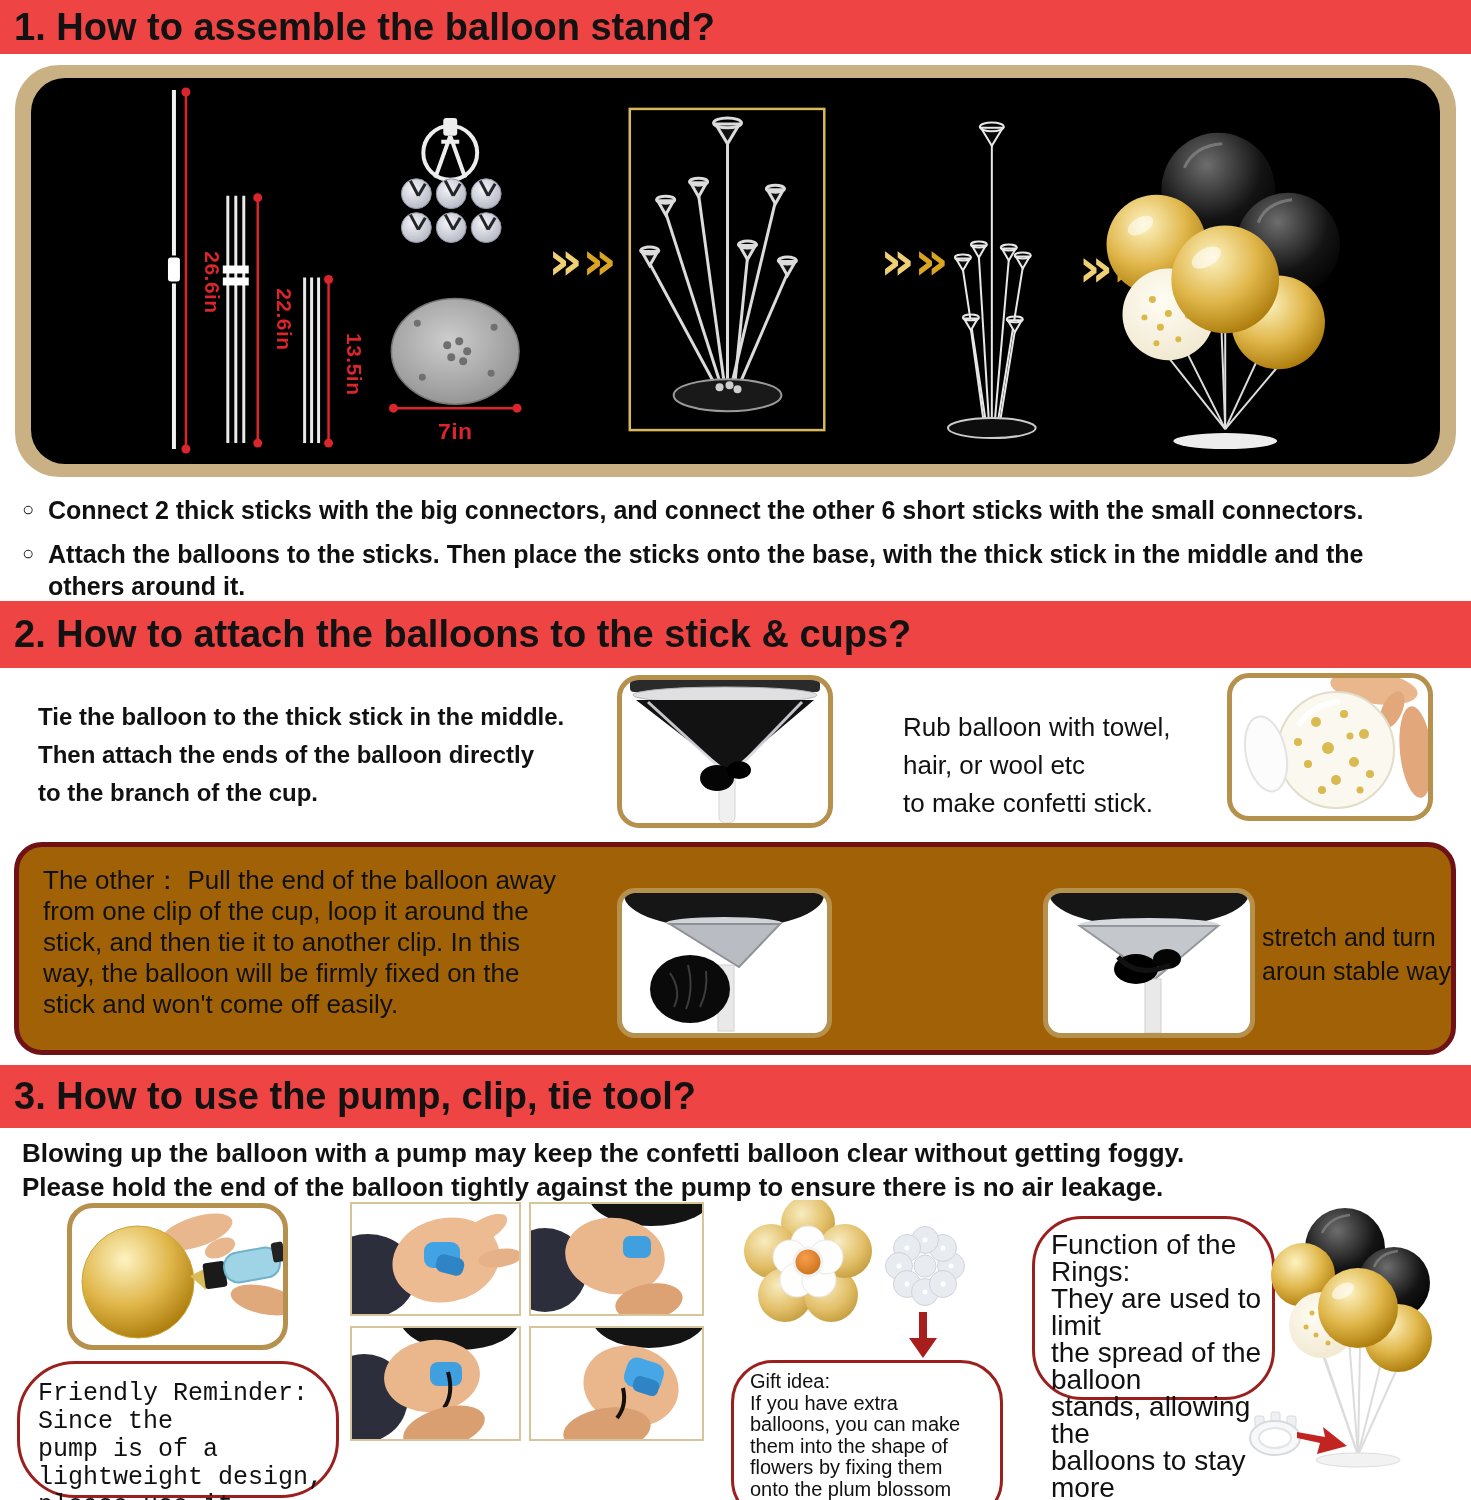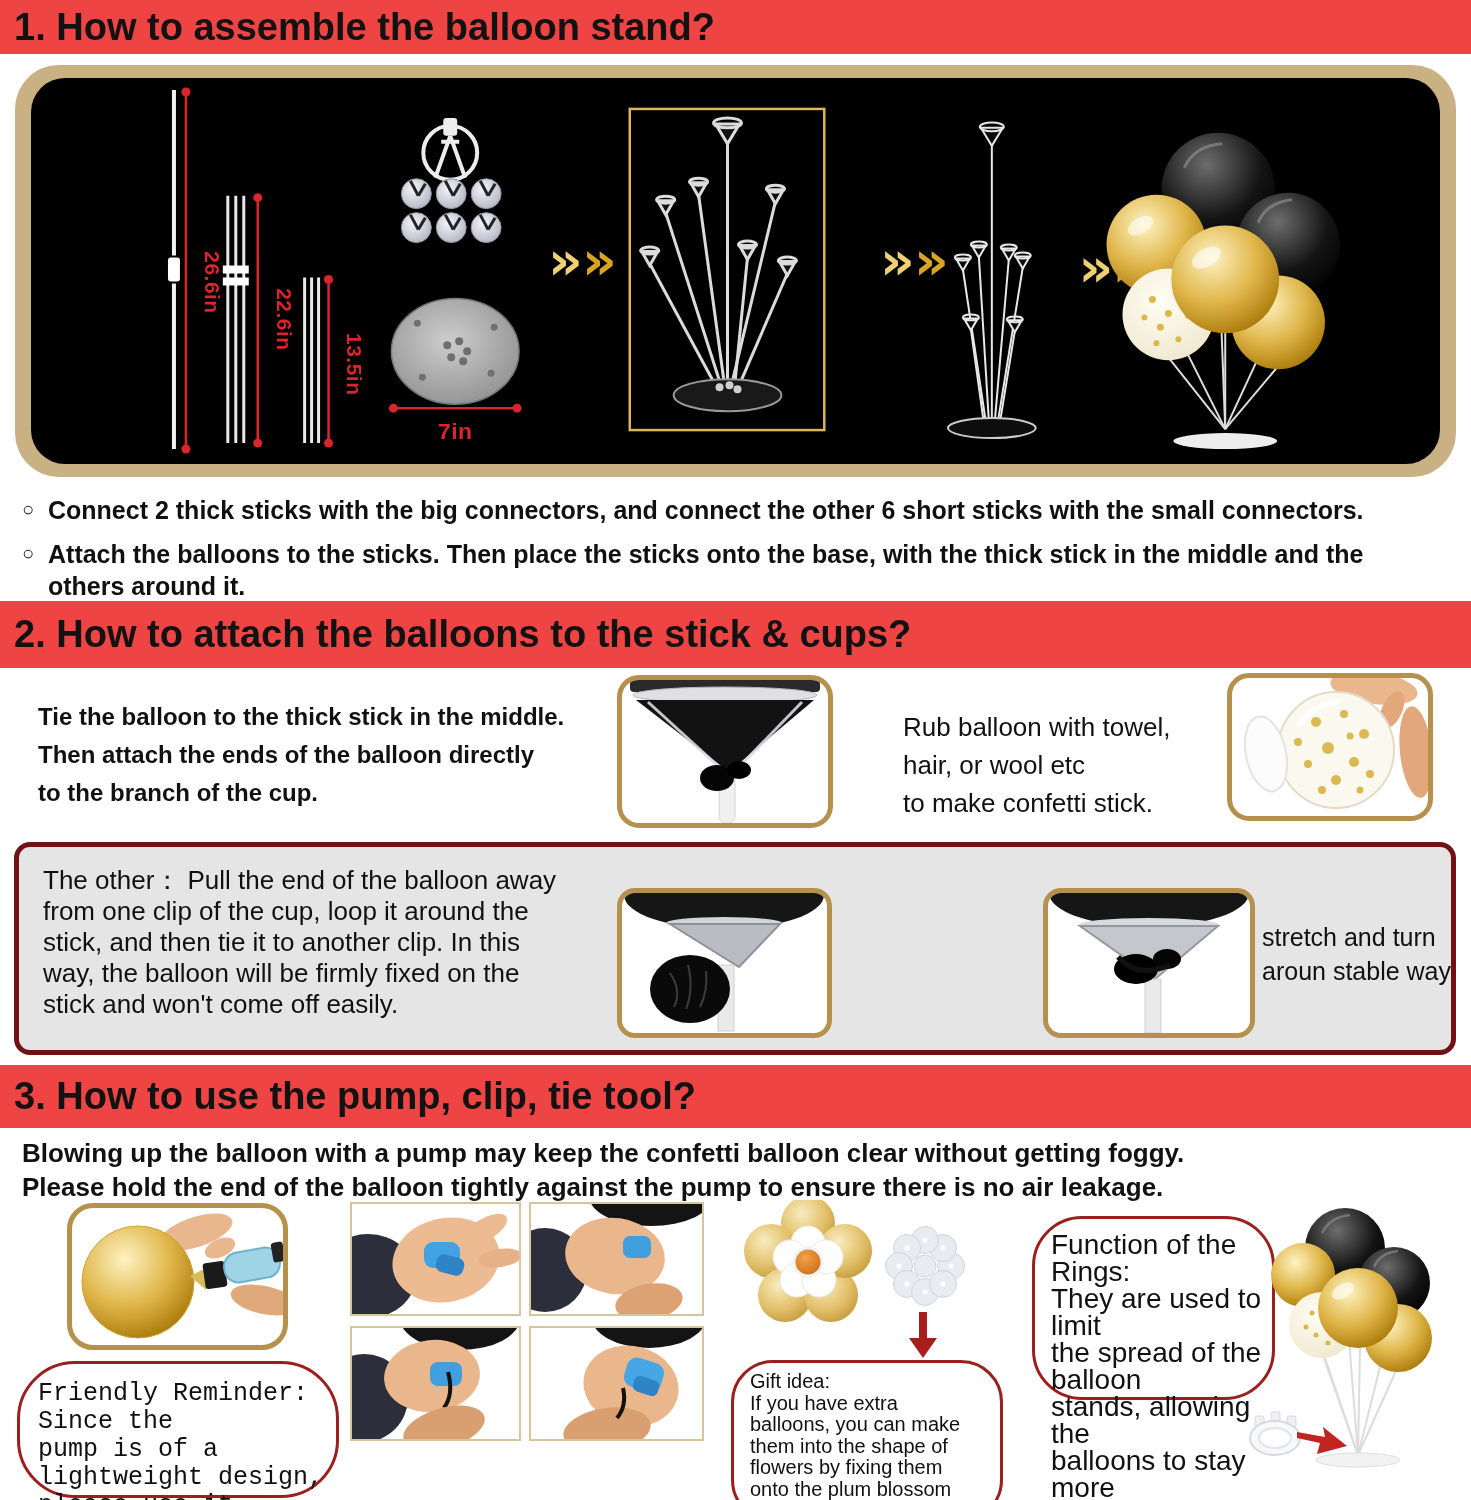--- a/index.html
+++ b/index.html
@@ -8,21 +8,21 @@
   .abs{position:absolute;}
   .pink-hdr{left:0;width:1471px;background:#ef4444;display:flex;align-items:center;
             font-weight:bold;font-size:38px;color:#121212;padding-left:14px;box-sizing:border-box;}
   .preline{white-space:pre-line;}
   .bullet-row{display:flex;align-items:flex-start;font-weight:bold;font-size:25px;line-height:32px;color:#101010;}
   .bullet-mark{width:20px;flex:0 0 20px;font-size:20px;line-height:30px;margin-right:6px;}
   .panel{background:#c9b184;border-radius:44px;padding:13px 16px;box-sizing:border-box;}
   .panel-inner{background:#000;border-radius:34px;width:100%;height:100%;overflow:hidden;}
   .gold-img{border:5px solid #b6914e;border-radius:22px;background:#fff;overflow:hidden;box-sizing:border-box;}
   .thin-img{border:2px solid #d6c49a;background:#fff;overflow:hidden;box-sizing:border-box;}
-  .maroon-box{border:5px solid #701215;border-radius:16px;background:#e5e5e5;box-sizing:border-box;}
+  .maroon-box{border:5px solid #701215;border-radius:28px;background:#a16207;box-sizing:border-box;}
   .bubble{border:3px solid #9a1f1d;background:#fff;box-sizing:border-box;}
   .t-bold{font-weight:bold;}
   svg{display:block;}
   text.meas{font-family:"Liberation Sans",sans-serif;font-weight:bold;font-size:21px;fill:#d9252b;letter-spacing:.5px;}
   text.chevA{font-family:"DejaVu Sans",sans-serif;font-weight:bold;font-size:54px;fill:#eecf74;}
   text.chevB{font-family:"DejaVu Sans",sans-serif;font-weight:bold;font-size:54px;fill:#d9a520;}
 </style>
 </head>
 <body>
 

